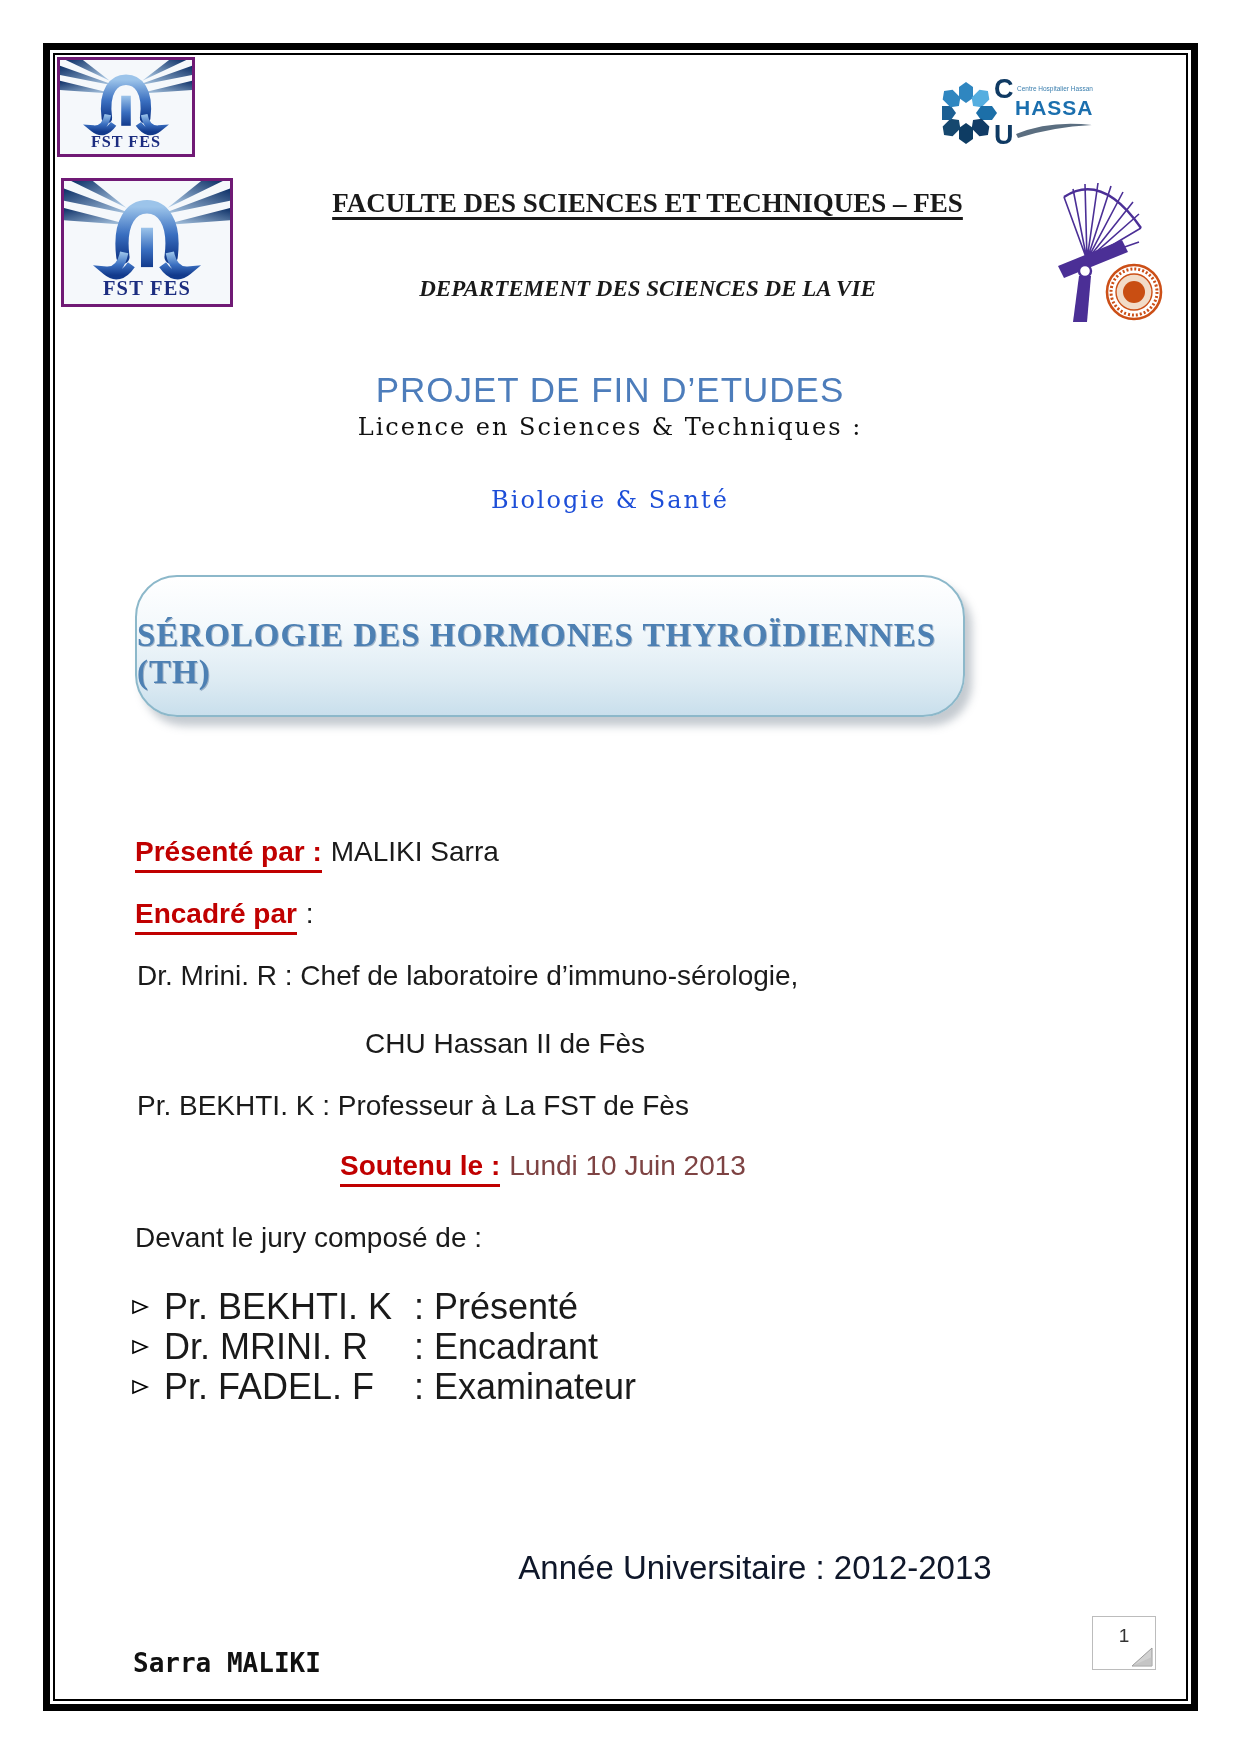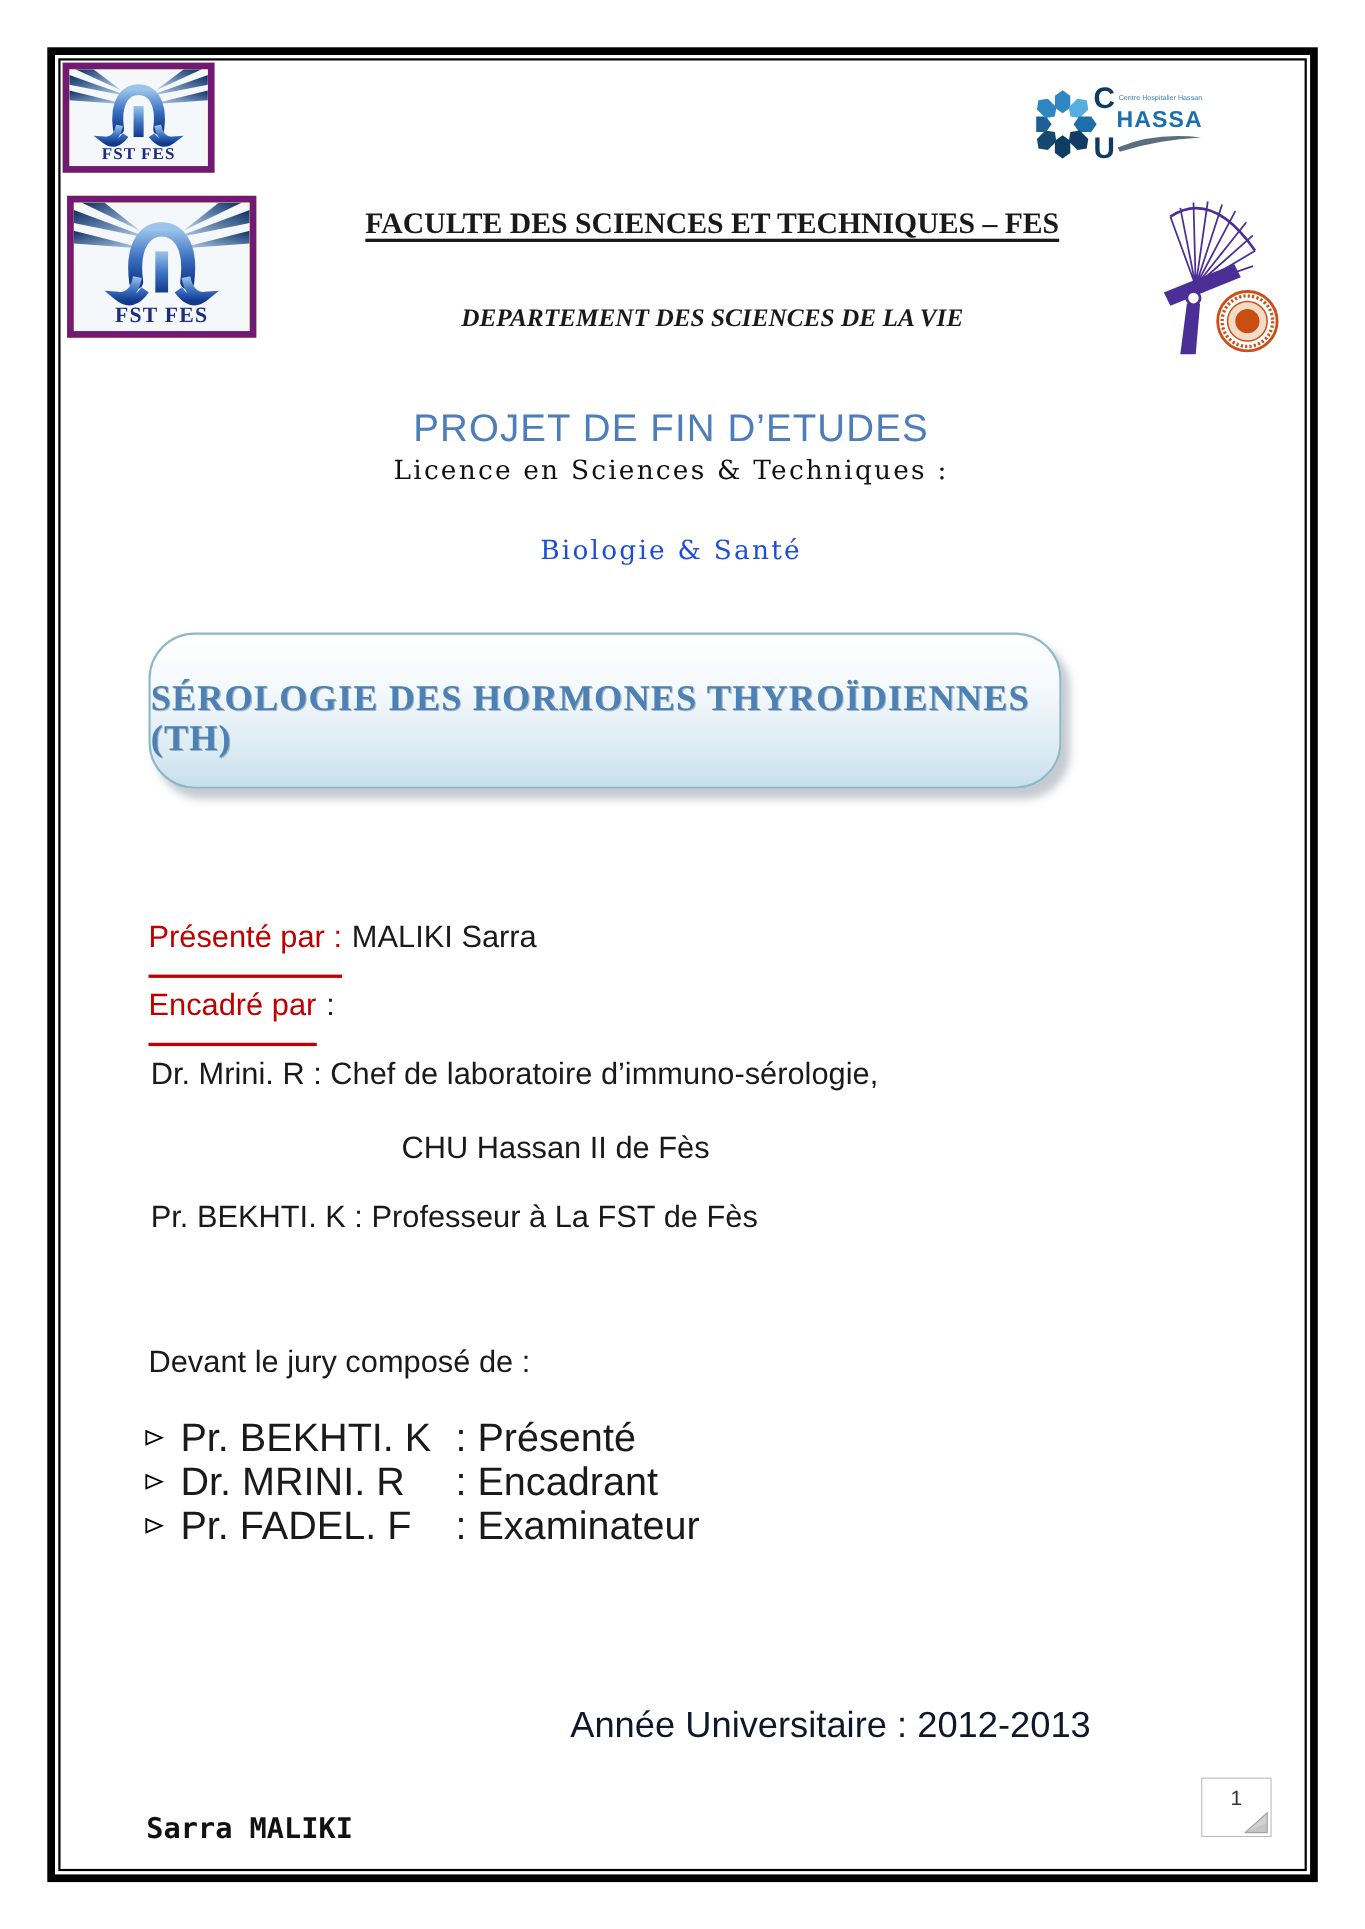--- a/index.html
+++ b/index.html
@@ -2,21 +2,21 @@
 <html><head>
 <meta charset="utf-8">
 <style>
   html,body{margin:0;padding:0;background:#ffffff;}
   .page{position:relative;width:1241px;height:1754px;background:#ffffff;overflow:hidden;
         font-family:"Liberation Sans",sans-serif;color:#1a1a1a;}
   
   .frame-outer{position:absolute;left:43px;top:43px;right:43px;bottom:43px;border:7px solid #000;}
   .frame-inner{position:absolute;left:3px;top:3px;right:3px;bottom:3px;border:2px solid #000;}
   
-  .fst-logo{position:absolute;border:6px solid #701a75;background:#eab308;box-sizing:border-box;}
+  .fst-logo{position:absolute;border:3px solid #701a75;background:#737373;box-sizing:border-box;}
   .fst-logo svg{display:block;width:100%;height:100%;}
   .fst-small{left:57px;top:57px;width:138px;height:100px;}
   .fst-large{left:61px;top:178px;width:172px;height:129px;}
   .chu-logo{position:absolute;left:942px;top:74px;width:152px;height:78px;}
   .seal{position:absolute;left:1042px;top:180px;width:130px;height:150px;}
   
   .hdr{position:absolute;left:290px;top:186px;width:715px;text-align:center;
        font-family:"Liberation Serif",serif;font-weight:bold;font-size:27px;line-height:34px;}
   .hdr div{text-decoration:underline;text-decoration-thickness:2.5px;text-underline-offset:5px;}
   .dept{position:absolute;left:290px;top:276px;width:715px;text-align:center;
@@ -31,22 +31,22 @@
   
   .tbox{position:absolute;left:135px;top:575px;width:830px;height:142px;box-sizing:border-box;
         border:2px solid #8cb8ca;border-radius:42px;
         background:linear-gradient(180deg,#ffffff 0%,#f4f9fc 35%,#ddebf3 75%,#c9dfec 100%);
         box-shadow:7px 9px 8px rgba(125,138,150,0.45);
         display:flex;align-items:flex-end;justify-content:center;padding-bottom:24px;}
   .tbox .title{font-family:"Liberation Serif",serif;font-weight:bold;font-size:33px;
         letter-spacing:1px;color:#4d80b3;text-shadow:1px 1px 0 rgba(36,74,120,0.35);}
   
   .line{position:absolute;font-size:28px;white-space:nowrap;}
-  .redlab{color:#c00000;font-weight:normal;display:inline-block;border-bottom:3px solid #c00000;
-          padding-bottom:18px;}
+  .redlab{color:#c00000;font-weight:bold;display:inline-block;border-bottom:3px solid #c00000;
+          padding-bottom:2px;}
   .val{margin-left:9px;}
   .maroon{color:#7e4343;}
   .jury-row{position:absolute;left:131px;display:flex;align-items:center;font-size:36px;white-space:nowrap;}
   .jury-row .bullet{width:33px;display:flex;align-items:center;}
   .jury-row .jname{width:250px;}
   .annee{position:absolute;left:420px;top:1549px;width:670px;text-align:center;font-size:33px;color:#0f172a;}
   
   .author{position:absolute;left:133px;top:1648px;font-family:"DejaVu Sans Mono",monospace;
           font-weight:bold;font-size:26px;color:#111;}
   .pagebox{position:absolute;left:1092px;top:1616px;width:64px;height:54px;box-sizing:border-box;
@@ -182,20 +182,23 @@
   </div>
 
   <div class="line" style="left:135px;top:898px;">
     <span class="redlab">Encadré par</span><span class="val">:</span>
   </div>
 
   <div class="line" style="left:137px;top:960px;">Dr. Mrini. R : Chef de laboratoire d’immuno-sérologie,</div>
   <div class="line" style="left:365px;top:1028px;">CHU Hassan II de Fès</div>
   <div class="line" style="left:137px;top:1090px;">Pr. BEKHTI. K : Professeur à La FST de Fès</div>
 
+  <div class="line" style="left:340px;top:1150px;">
+    <span class="redlab">Soutenu le :</span><span class="val maroon">Lundi 10 Juin 2013</span>
+  </div>
 
   <div class="line" style="left:135px;top:1222px;">Devant le jury composé de :</div>
 
   <div class="jury-row" style="top:1286px;">
     <span class="bullet">
         <svg width="20" height="18" viewBox="0 0 20 18">
           <path d="M2,3 L16,9 L2,15 Z" fill="#ffffff" stroke="#000000" stroke-width="1.6"></path>
         </svg>
       </span>
     <span class="jname">Pr. BEKHTI. K</span>

